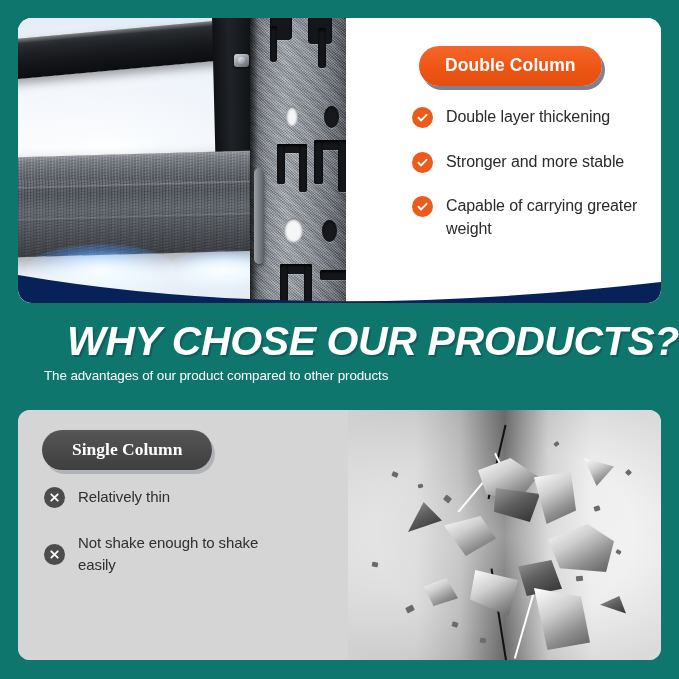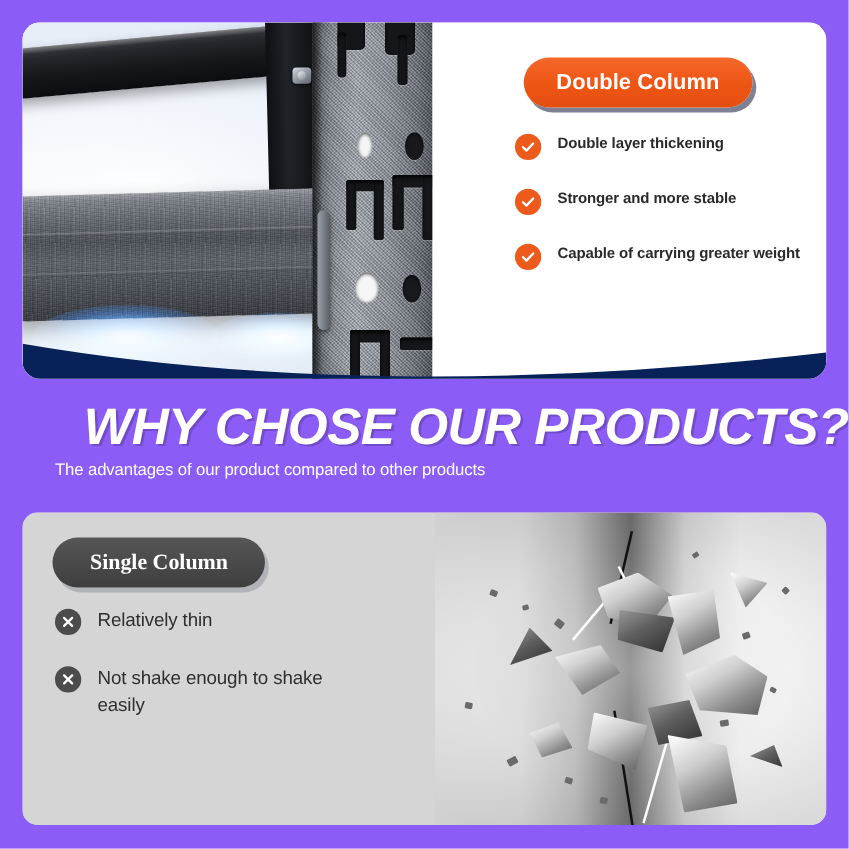--- a/index.html
+++ b/index.html
@@ -4,21 +4,21 @@
 <style>
   html, body {
     margin: 0;
     padding: 0;
     background: #ffffff;
   }
   #infographic {
     position: relative;
     width: 679px;
     height: 679px;
-    background: #8b5cf6;
+    background: #0f766e;
     overflow: hidden;
     font-family: "Liberation Sans", sans-serif;
     -webkit-font-smoothing: antialiased;
   }
 
   
   .top-card {
     position: absolute;
     left: 18px;
     top: 18px;
@@ -236,25 +236,24 @@
     border-radius: 50%;
     margin-right: 13px;
     margin-top: 1px;
     display: flex;
     align-items: center;
     justify-content: center;
   }
   .ico-check { background: #ec5a1c; }
   .ico-check svg { width: 13px; height: 13px; display: block; }
   .feature-text {
-    font-size: 12px;
+    font-size: 16px;
     color: #2a2a2c;
     line-height: 1.42;
     letter-spacing: -.1px;
-    font-weight: bold;
   }
 
   
   .headline {
     position: absolute;
     left: 0;
     top: 318px;
     width: 679px;
     text-align: right;
     color: #ffffff;
@@ -310,21 +309,21 @@
     font-family: Liberation Serif, serif;
   }
   .con-list {
     position: absolute;
     left: 26px;
     top: 76px;
     width: 250px;
   }
   .con-row {
     display: flex;
-    align-items: flex-start;
+    align-items: center;
     margin-bottom: 24px;
   }
   .ico-x { background: #4c4c4c; }
   .ico-x svg { width: 11px; height: 11px; display: block; }
   .con-text {
     font-size: 15px;
     color: #2f2f31;
     line-height: 1.45;
     letter-spacing: -.1px;
   }

